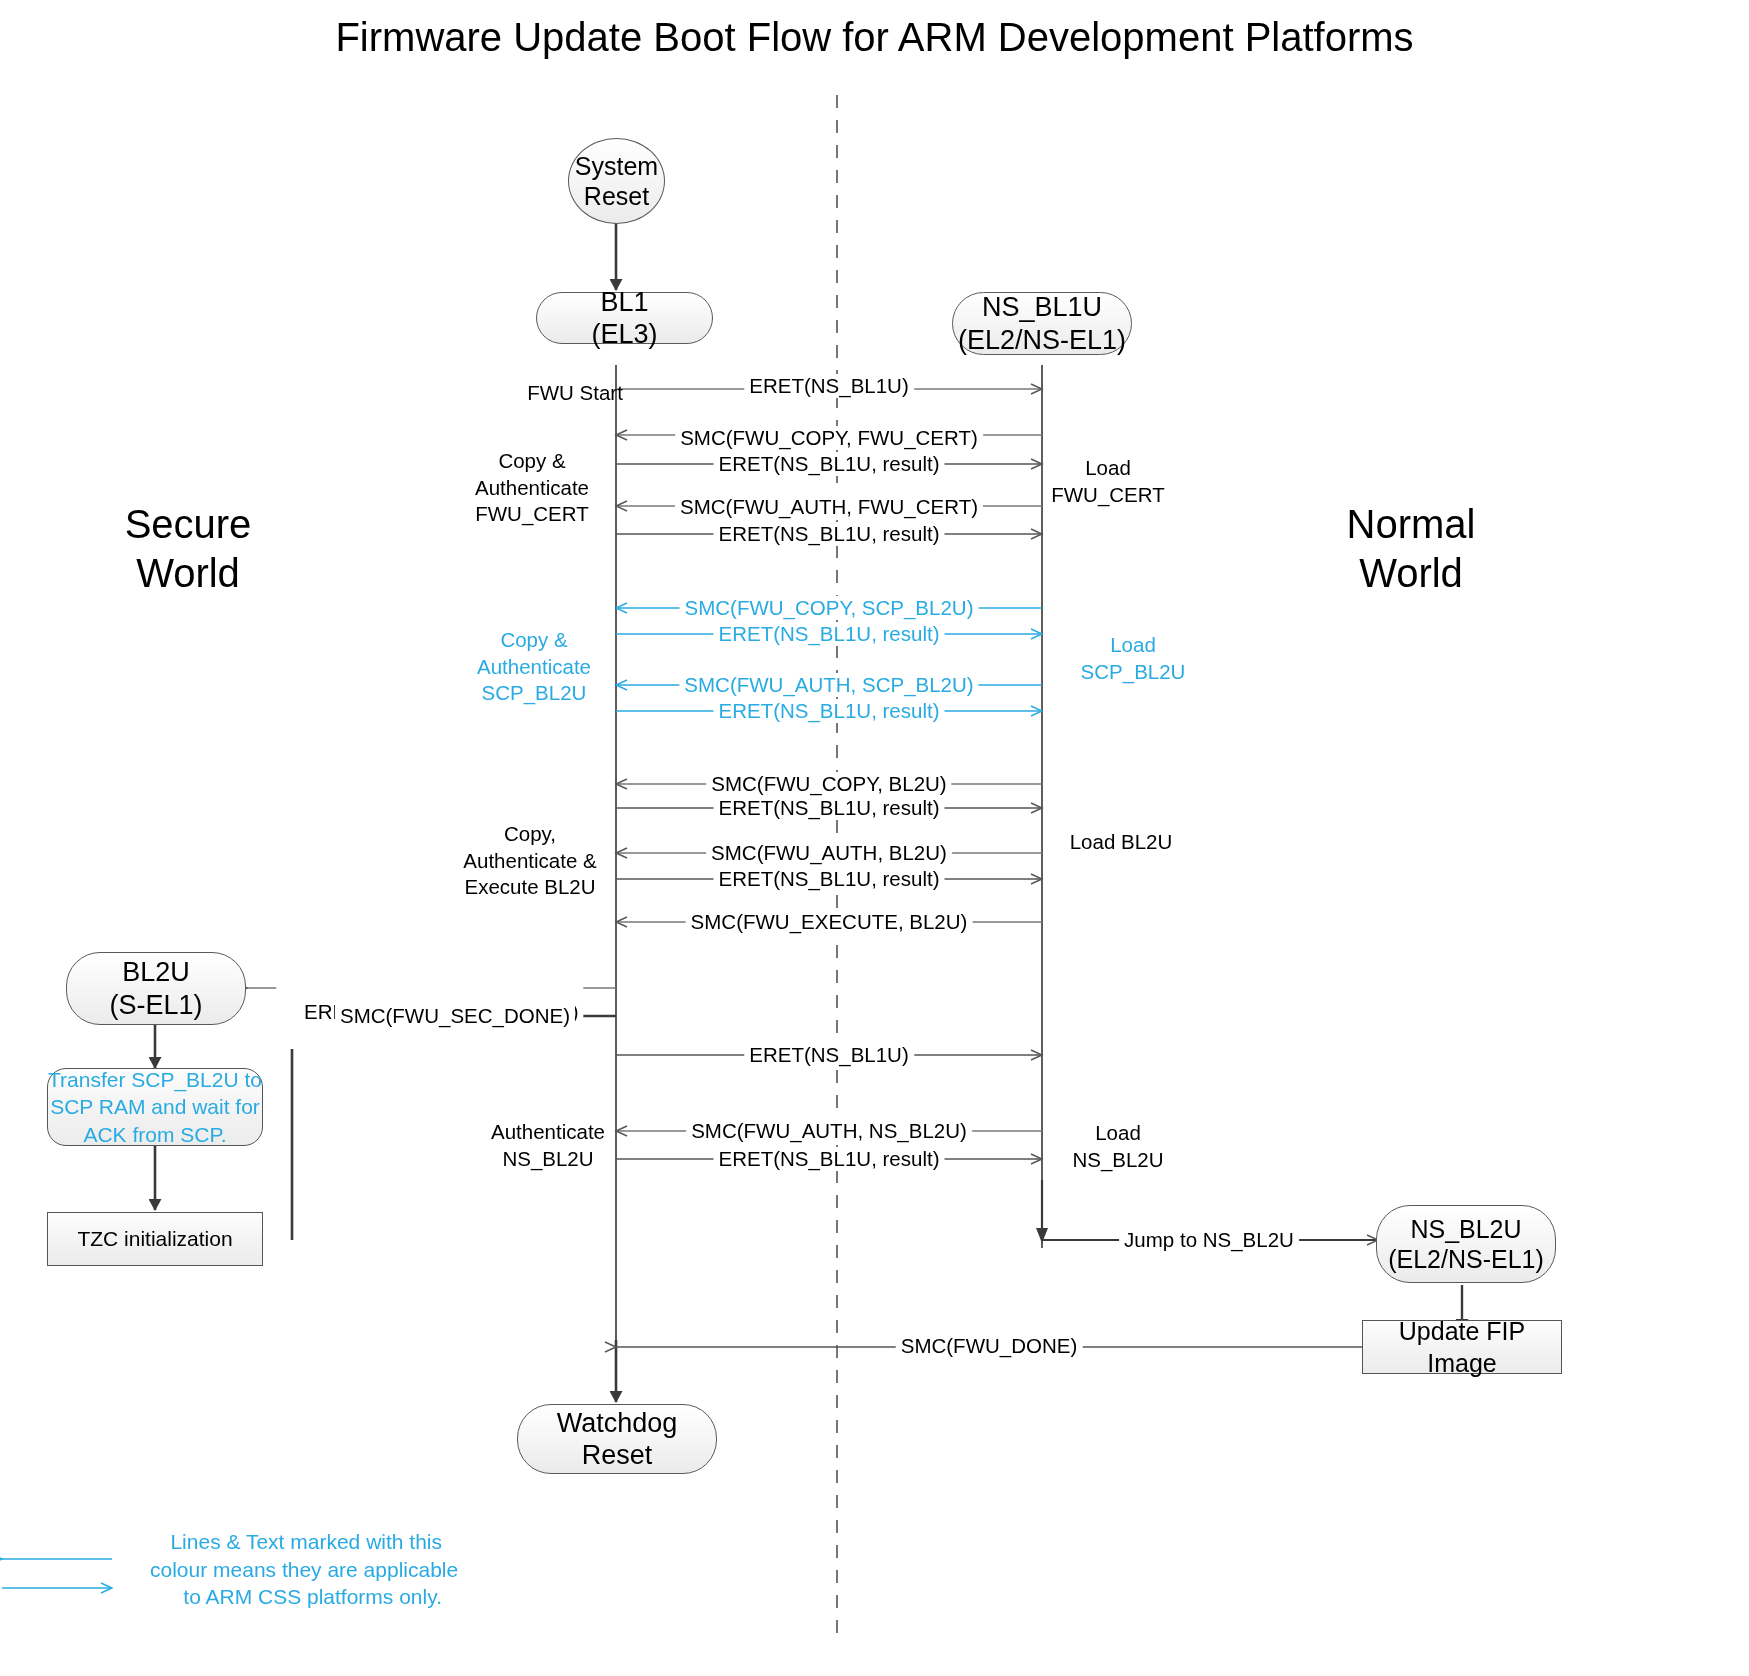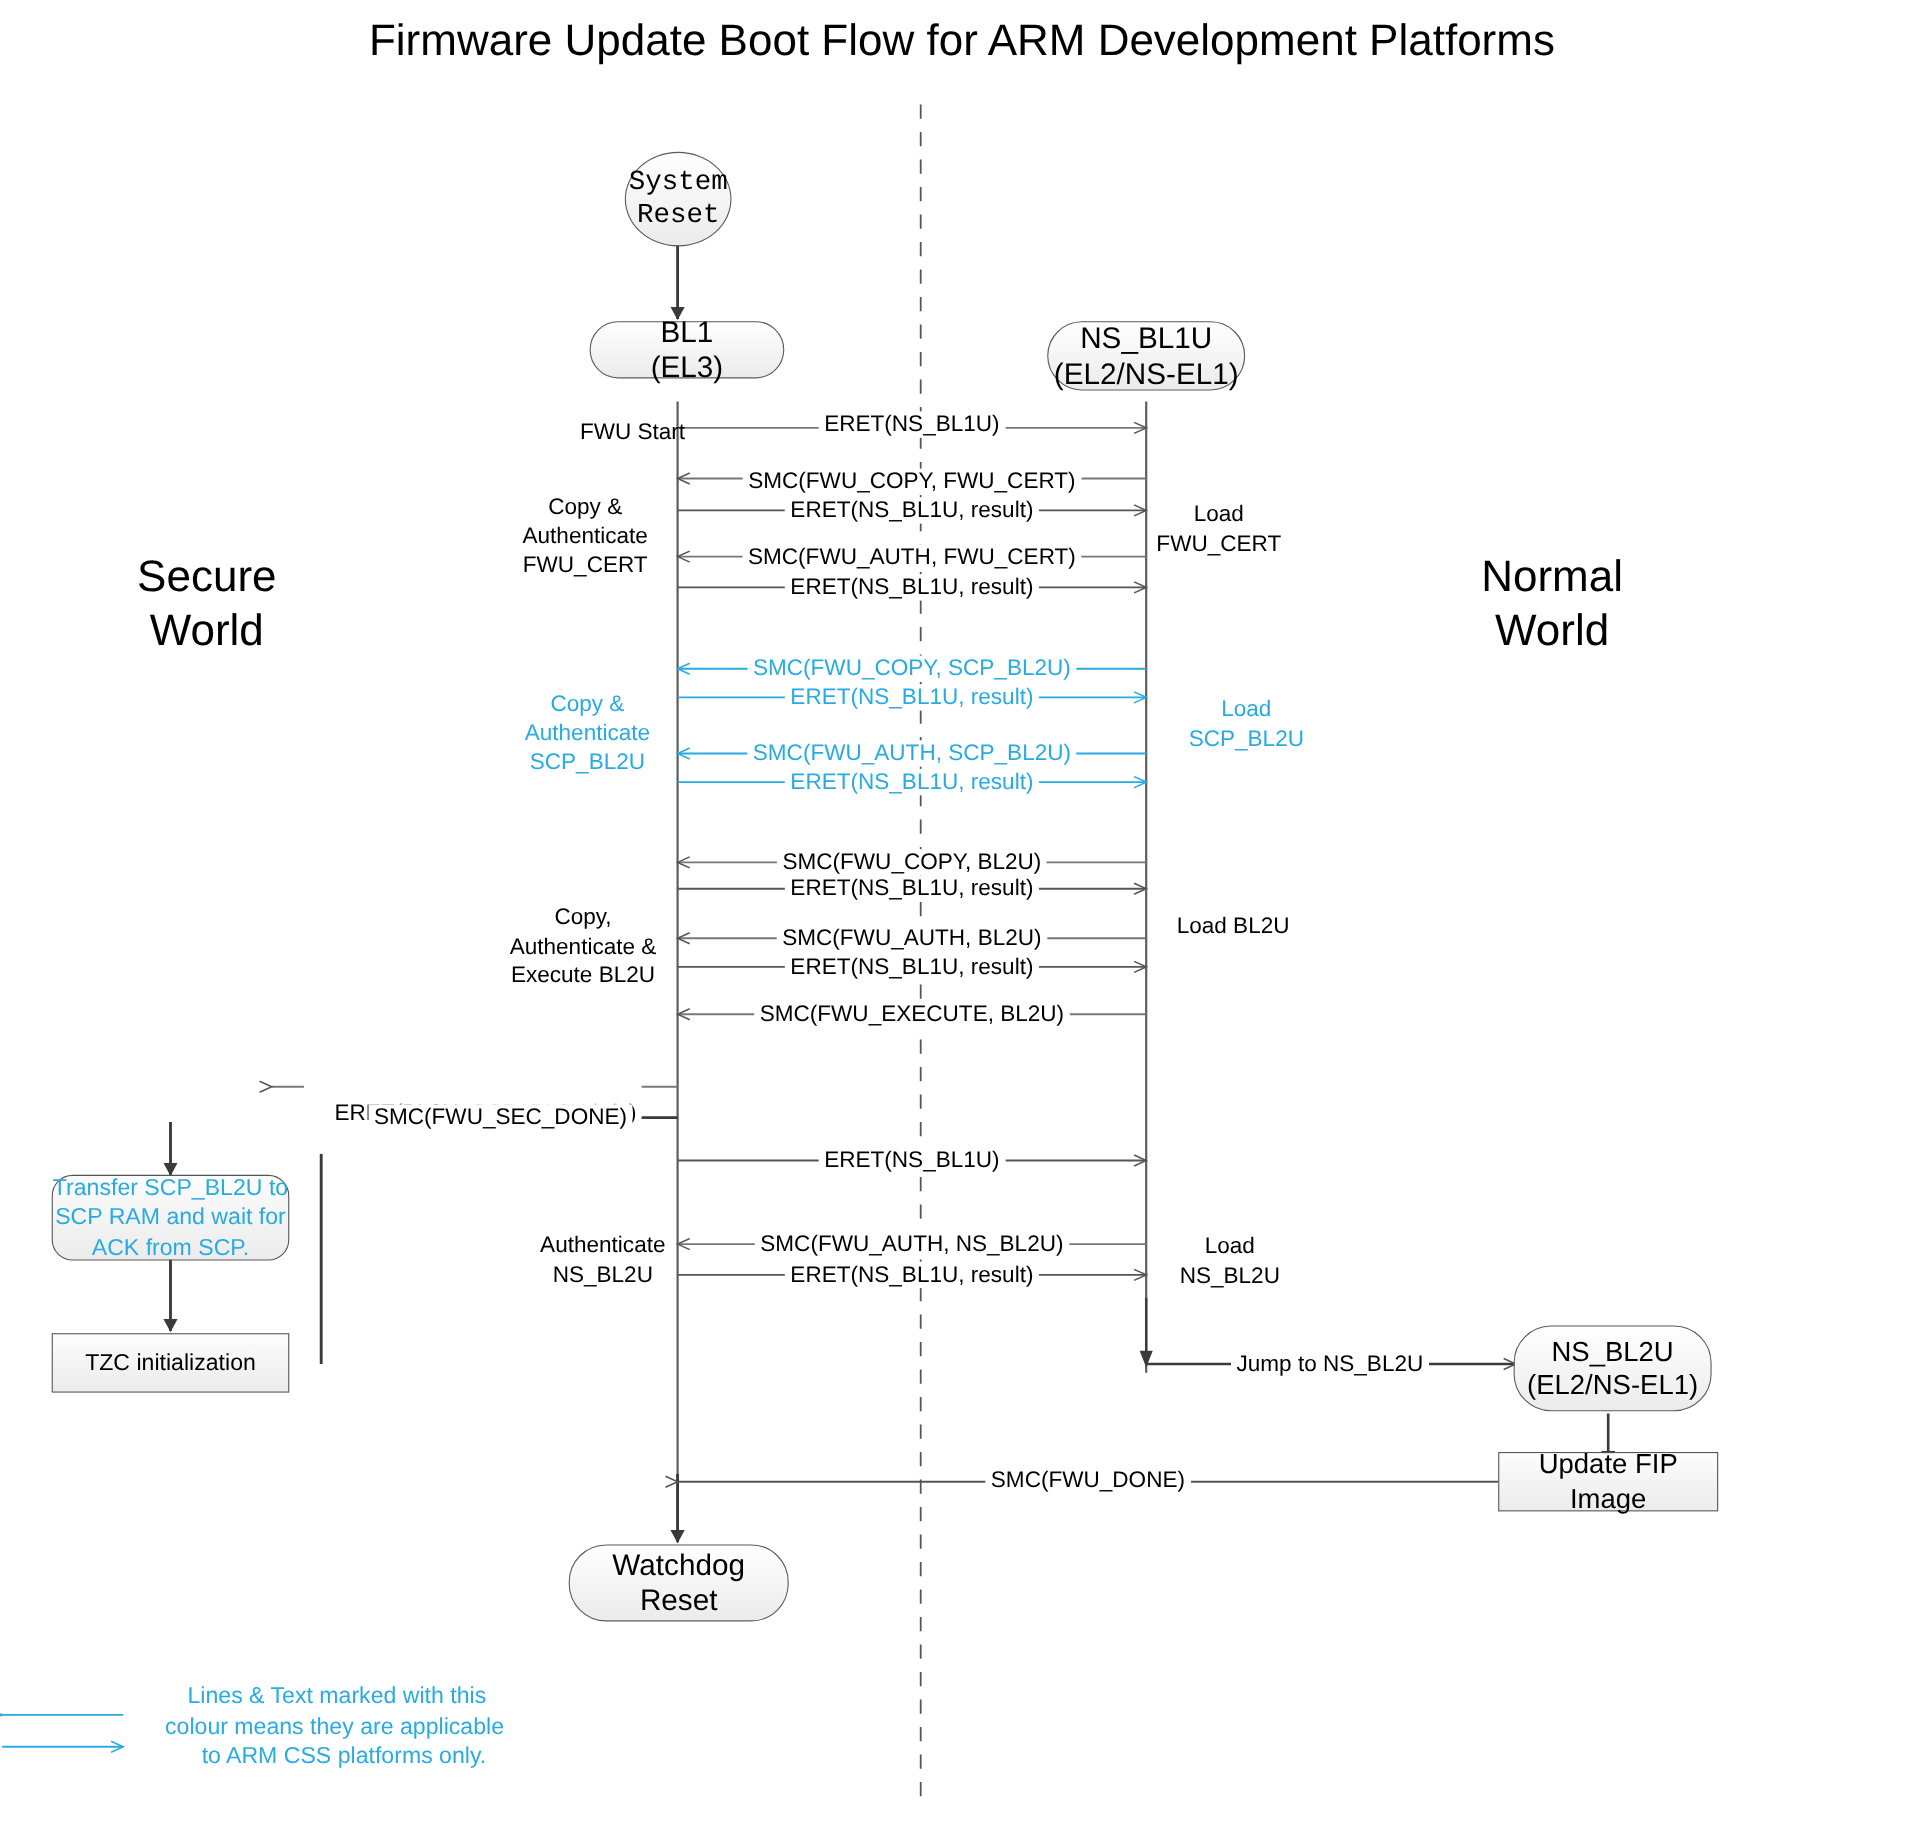--- a/index.html
+++ b/index.html
@@ -62,21 +62,21 @@
     display: flex;
     align-items: center;
     justify-content: center;
     text-align: center;
     line-height: 1.2;
     font-size: 27px;
     background: linear-gradient(180deg, #ffffff 0%, #f4f4f4 55%, #ebebeb 100%);
     border: 1.6px solid #5a5a5a;
   }
   .node.round { border-radius: 34px; }
-  .node.ellipse { border-radius: 50%; font-size: 25px; font-family: Liberation Mono, monospace; }
+  .node.ellipse { border-radius: 50%; font-size: 25px; }
   .procbox {
     position: absolute;
     box-sizing: border-box;
     display: flex;
     align-items: center;
     justify-content: center;
     text-align: center;
     line-height: 1.3;
     font-size: 21px;
     background: linear-gradient(180deg, #fdfdfd 0%, #f2f2f2 60%, #ececec 100%);
@@ -170,20 +170,22 @@
 
   <div class="node ellipse" style="left:568px; top:138px; width:97px; height:86px; white-space:pre;">System
 Reset</div>
 
   <div class="node round" style="left:536px; top:292px; width:177px; height:52px; white-space:pre;">BL1
 (EL3)</div>
 
   <div class="node round" style="left:952px; top:292px; width:180px; height:63px; white-space:pre;">NS_BL1U
 (EL2/NS-EL1)</div>
 
+  <div class="node round" style="left:66px; top:952px; width:180px; height:73px; white-space:pre;">BL2U
+(S-EL1)</div>
 
   <div class="node round" style="left:1376px; top:1205px; width:180px; height:78px; white-space:pre; font-size:25px;">NS_BL2U
 (EL2/NS-EL1)</div>
 
   <div class="node round" style="left:517px; top:1404px; width:200px; height:70px;">Watchdog Reset</div>
 
   <div class="procbox cyan" style="left:47px; top:1068px; width:216px; height:78px; white-space:pre;border-radius:19px;">Transfer SCP_BL2U to
 SCP RAM and wait for
 ACK from SCP.</div>
 

